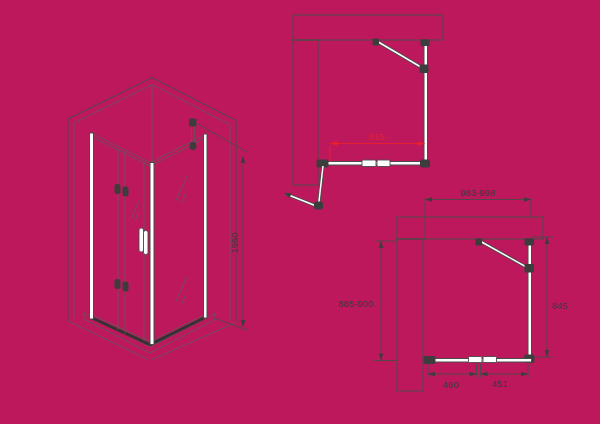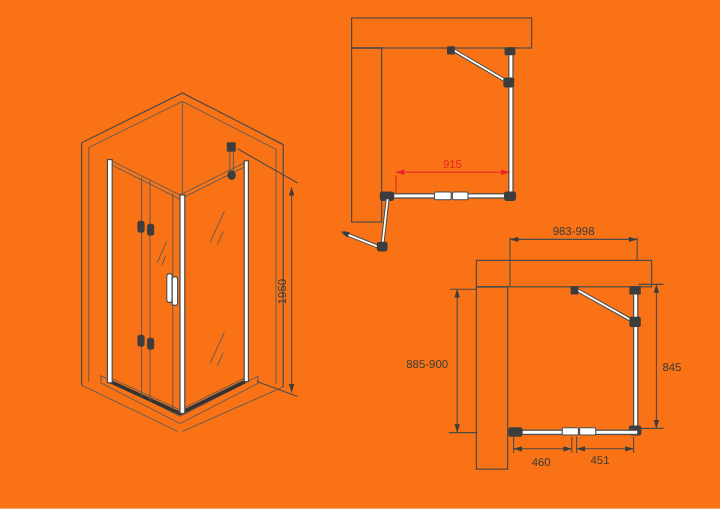--- a/index.html
+++ b/index.html
@@ -1,16 +1,16 @@
 <!DOCTYPE html>
 <html><head>
 <meta charset="utf-8">
 <style>
   html,body{margin:0;padding:0;background:#fff;}
-  .stage{position:relative;width:600px;height:424px;background:#f97316;overflow:hidden;
+  .stage{position:relative;width:600px;height:424px;background:#be185d;overflow:hidden;
          font-family:"Liberation Sans",sans-serif;}
   svg{display:block;}
   svg text{font-family:"Liberation Sans",sans-serif;}
   .ln{stroke:#4a4a4a;stroke-width:1;fill:none;}
   .thin{stroke:#5a5a5a;stroke-width:.8;fill:none;}
   .tube{stroke:#4a4a4a;stroke-width:3.2;fill:none;}
   .core{stroke:#ffffff;stroke-width:1.5;fill:none;}
   .panel{fill:#ffffff;stroke:#4a4a4a;stroke-width:1;}
   .fit{fill:#3d3d3d;stroke:none;}
   .wfit{fill:#ffffff;stroke:#4a4a4a;stroke-width:.9;}

